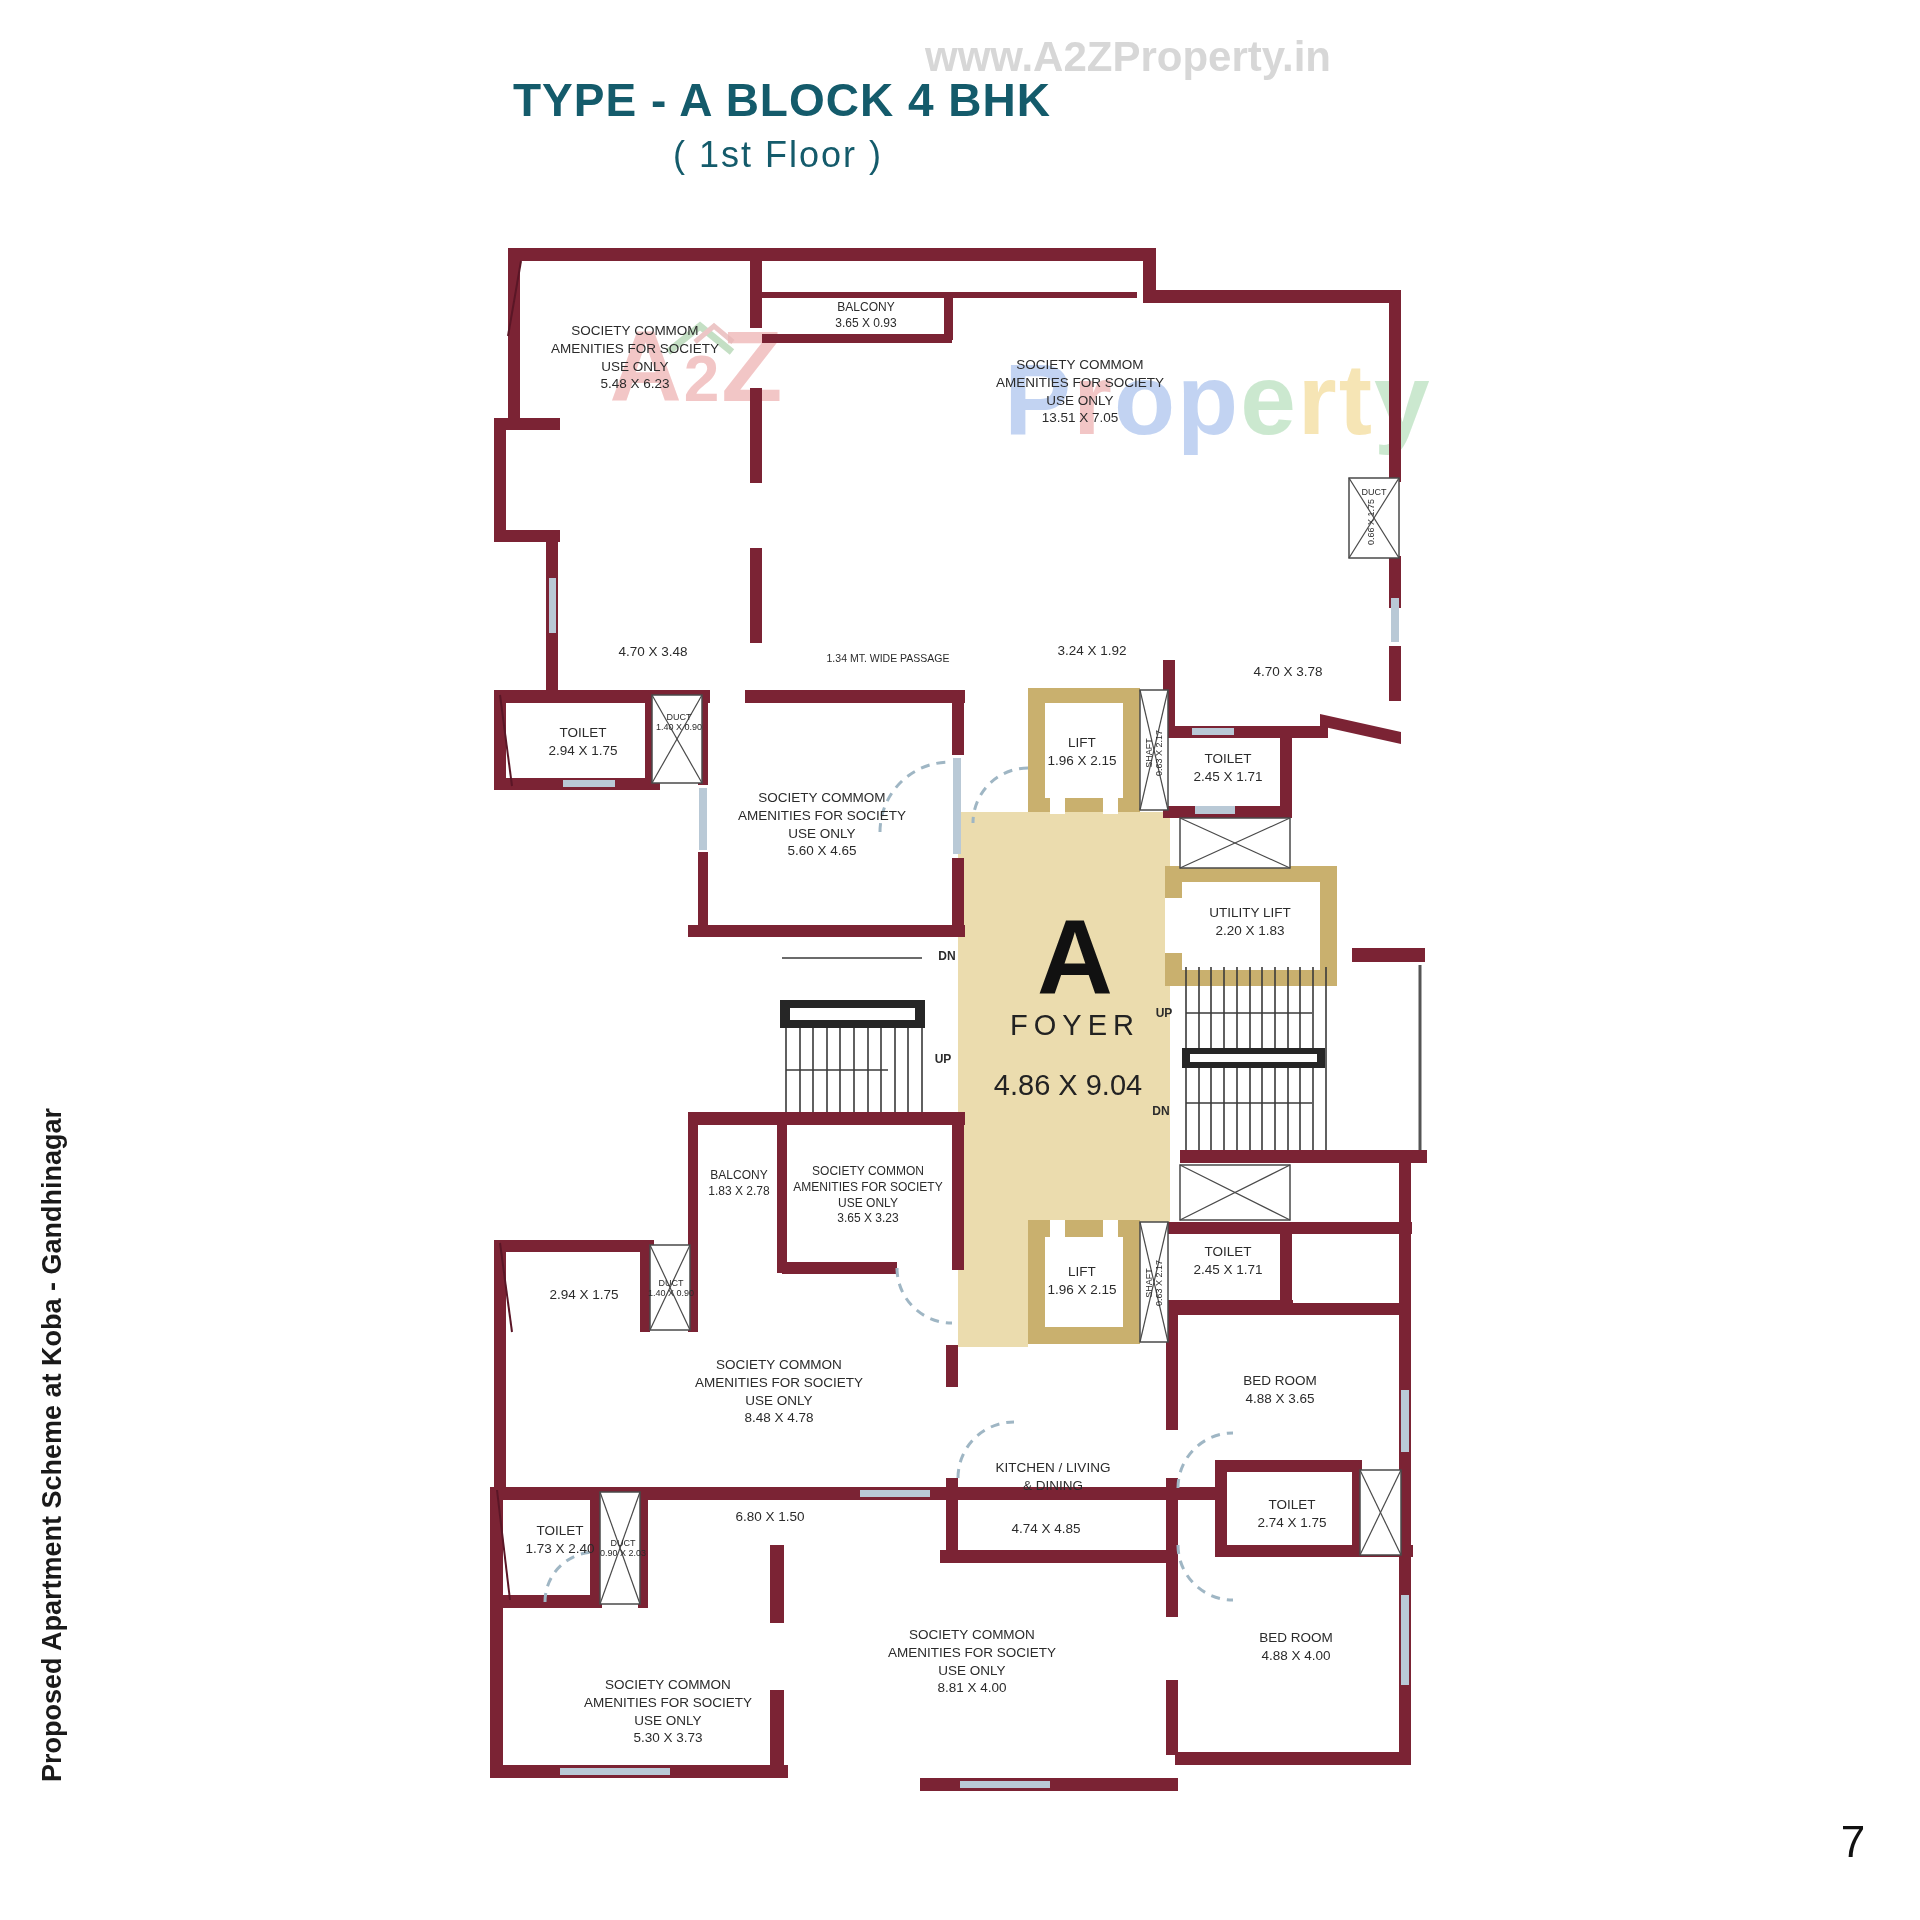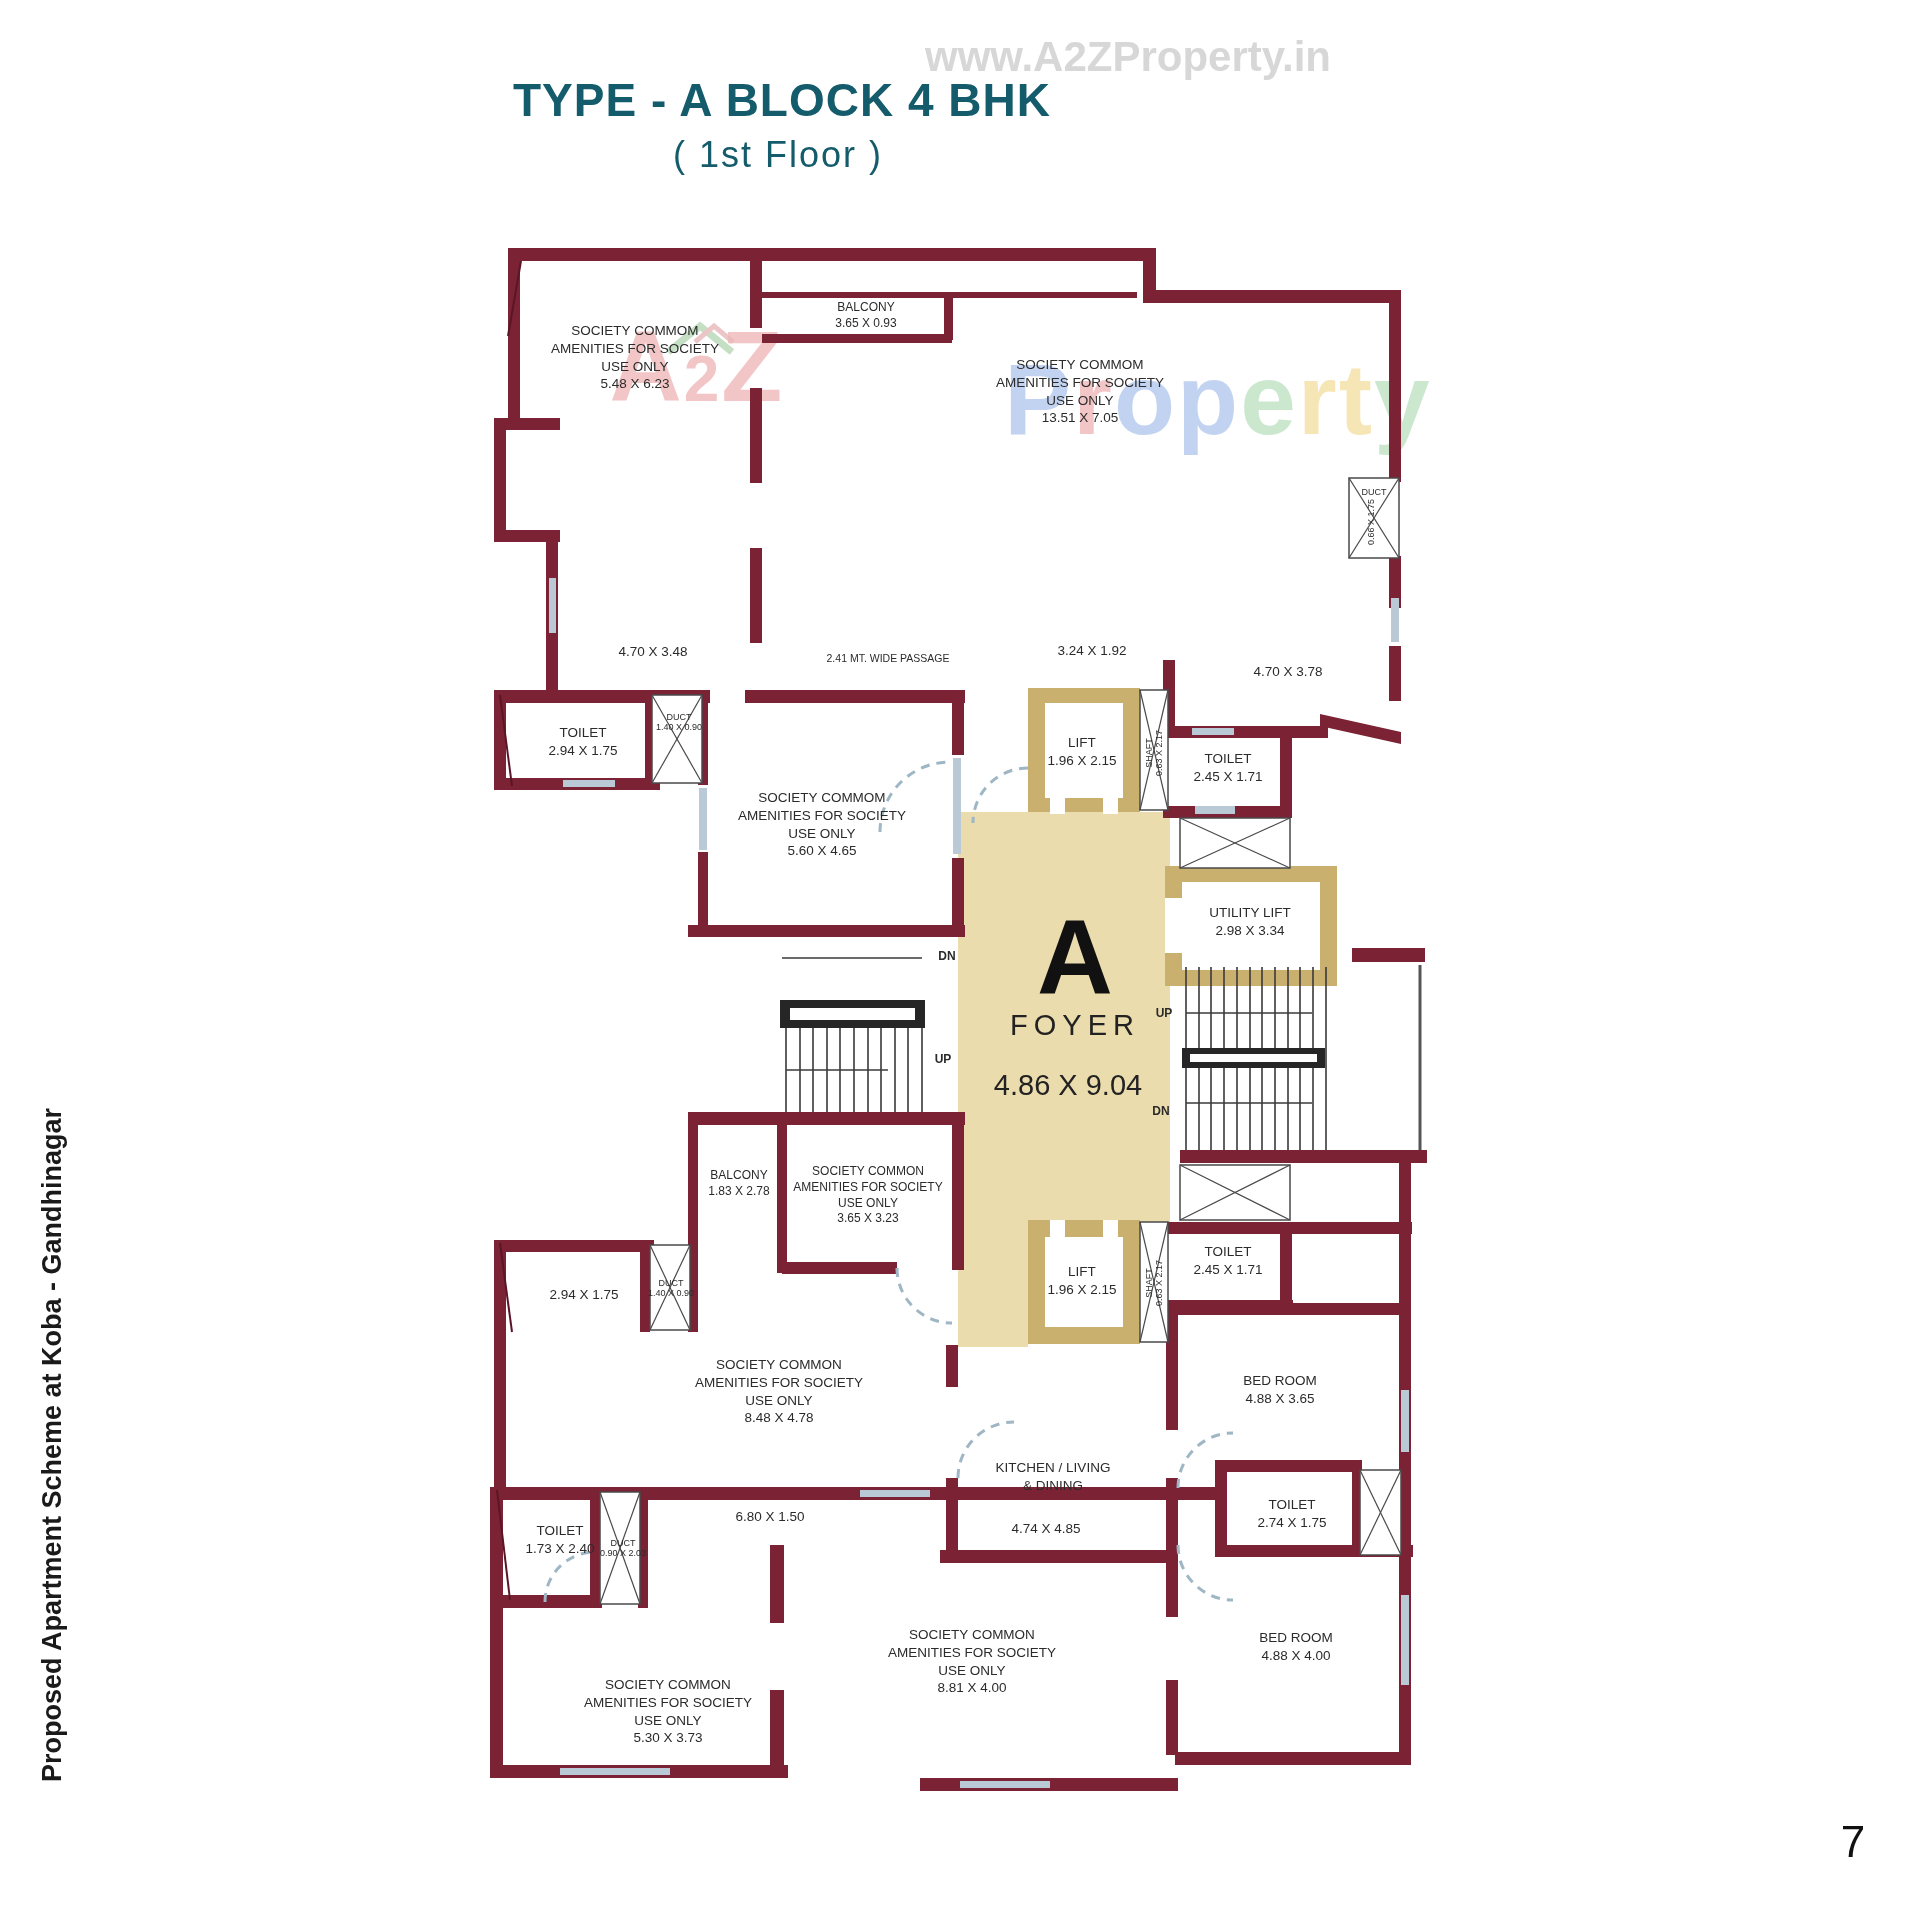--- a/index.html
+++ b/index.html
@@ -241,39 +241,39 @@
 5.48 X 6.23</div>
   <div class="lbl" style="left:866px;top:316px;font-size:12px;">BALCONY
 3.65 X 0.93</div>
   <div class="lbl" style="left:1080px;top:392px;">SOCIETY COMMOM
 AMENITIES FOR SOCIETY
 USE ONLY
 13.51 X 7.05</div>
   <div class="lbl small" style="left:1374px;top:492px;">DUCT</div>
   <div class="lbl small rot" style="left:1371px;top:522px;">0.66 X 1.75</div>
   <div class="lbl" style="left:653px;top:652px;">4.70 X 3.48</div>
-  <div class="lbl" style="left:888px;top:659px;font-size:10.5px;">2.41 MT. WIDE PASSAGE</div>
+  <div class="lbl" style="left:888px;top:659px;font-size:10.5px;">1.34 MT. WIDE PASSAGE</div>
   <div class="lbl" style="left:1092px;top:651px;">3.24 X  1.92</div>
   <div class="lbl" style="left:1288px;top:672px;">4.70 X 3.78</div>
   <div class="lbl" style="left:583px;top:742px;">TOILET
 2.94 X 1.75</div>
   <div class="lbl small" style="left:679px;top:722px;">DUCT
 1.40 X 0.90</div>
   <div class="lbl" style="left:822px;top:825px;">SOCIETY COMMOM
 AMENITIES FOR SOCIETY
 USE ONLY
 5.60 X 4.65</div>
   <div class="lbl" style="left:1082px;top:752px;">LIFT
 1.96 X 2.15</div>
   <div class="lbl small rot" style="left:1154px;top:753px;">SHAFT
 0.63 X 2.17</div>
   <div class="lbl" style="left:1228px;top:768px;">TOILET
 2.45 X 1.71</div>
   <div class="lbl" style="left:1250px;top:922px;">UTILITY LIFT
-2.98 X 3.34</div>
+2.20 X 1.83</div>
   <div class="lbl" style="left:739px;top:1184px;font-size:12px;">BALCONY
 1.83 X 2.78</div>
   <div class="lbl" style="left:868px;top:1196px;font-size:12px;">SOCIETY COMMON
 AMENITIES FOR SOCIETY
 USE ONLY
 3.65 X 3.23</div>
   <div class="lbl" style="left:584px;top:1295px;">2.94 X 1.75</div>
   <div class="lbl small" style="left:671px;top:1288px;">DUCT
 1.40 X 0.90</div>
   <div class="lbl" style="left:779px;top:1392px;">SOCIETY COMMON

